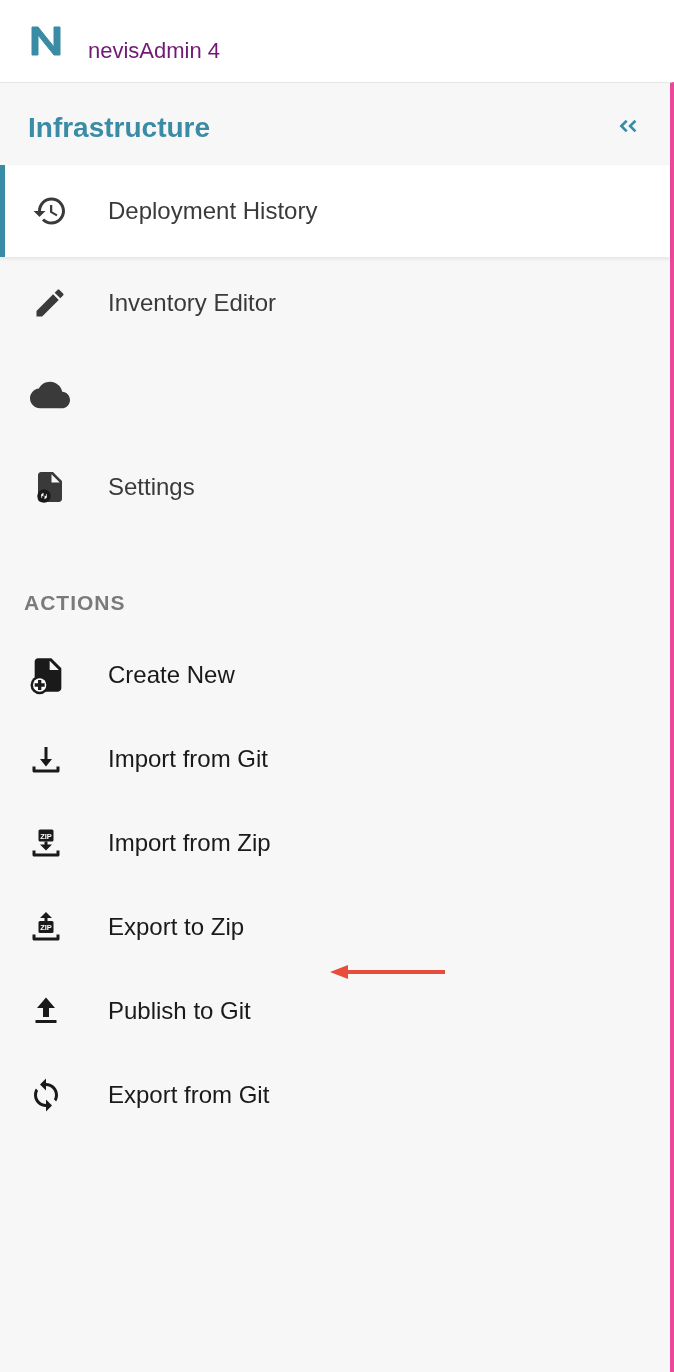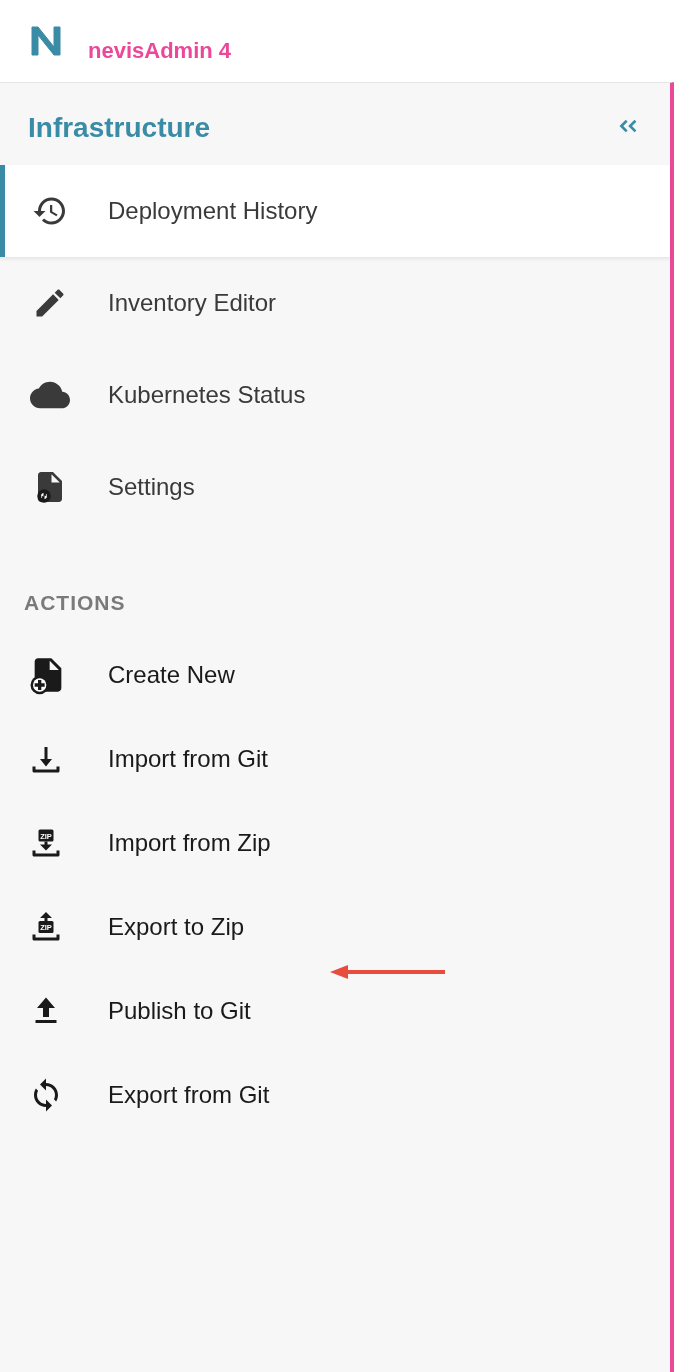--- a/index.html
+++ b/index.html
@@ -23,23 +23,23 @@
     .logo {
       display: flex;
       align-items: center;
       gap: 24px;
     }
     .logo-icon {
       width: 36px;
       height: 36px;
     }
     .app-title {
-      color: #ec4899;
+      color: #701a75;
       font-size: 22px;
-      font-weight: 700;
+      font-weight: 400;
       margin-top: 20px;
     }
     .sidebar {
       background: #f7f7f7;
       border-top: 1px solid #e5e5e5;
       border-right: 4px solid #ec4899;
       height: calc(100% - 72px);
       position: relative;
     }
     .section-header {
@@ -159,21 +159,20 @@
     </span>
     <span>Inventory Editor</span>
   </div>
 
   <div class="nav-item">
     <span class="nav-icon">
       <svg viewBox="0 0 24 24" width="40" height="40">
         <path d="M19.35 10.04C18.67 6.59 15.64 4 12 4 9.11 4 6.6 5.64 5.35 8.04 2.34 8.36 0 10.91 0 14c0 3.31 2.69 6 6 6h13c2.76 0 5-2.24 5-5 0-2.64-2.05-4.78-4.65-4.96z"></path>
       </svg>
     </span>
-    <span>Kubernetes Status</span>
   </div>
 
   <div class="nav-item">
     <span class="nav-icon">
       <svg viewBox="0 0 24 24" width="36" height="36">
         <path d="M14 2H6c-1.1 0-2 .9-2 2v16c0 1.1.9 2 2 2h12c1.1 0 2-.9 2-2V8l-6-6zm-1 7V3.5L18.5 9H13z"></path>
         <circle cx="8" cy="18" r="4.5" fill="#1a1a1a"></circle>
         <circle cx="8" cy="18" r="2" fill="#f7f7f7"></circle>
         <path d="M8 14l.5 1.2 1.2-.5-.5 1.2 1.2.5-1.2.5.5 1.2-1.2-.5L8 22l-.5-1.2-1.2.5.5-1.2-1.2-.5 1.2-.5-.5-1.2 1.2.5z" fill="#1a1a1a"></path>
       </svg>

